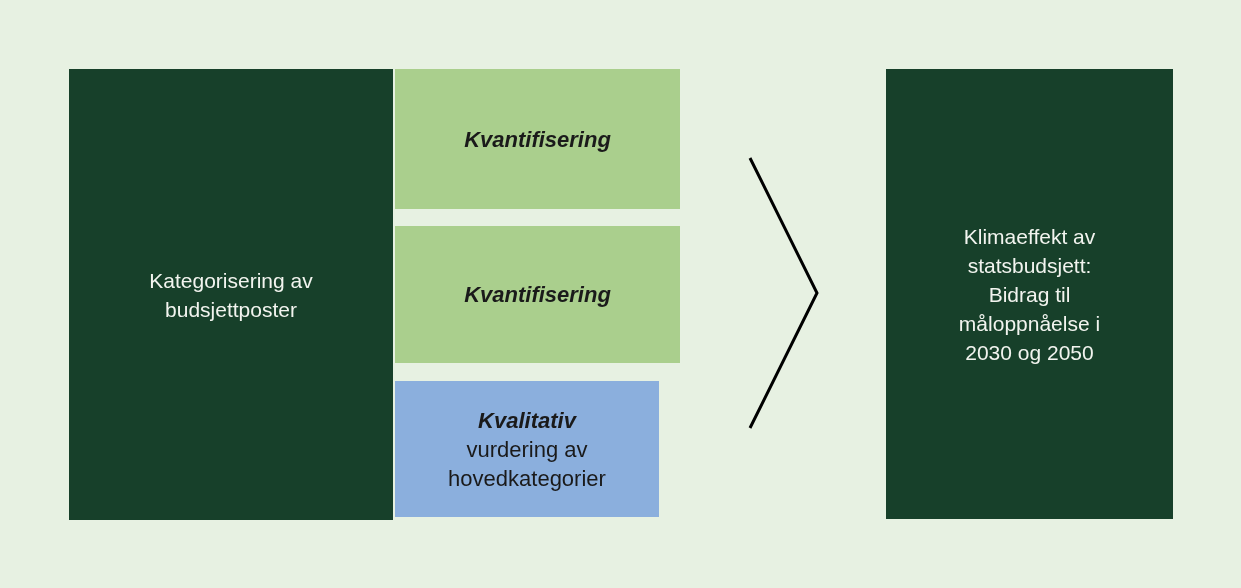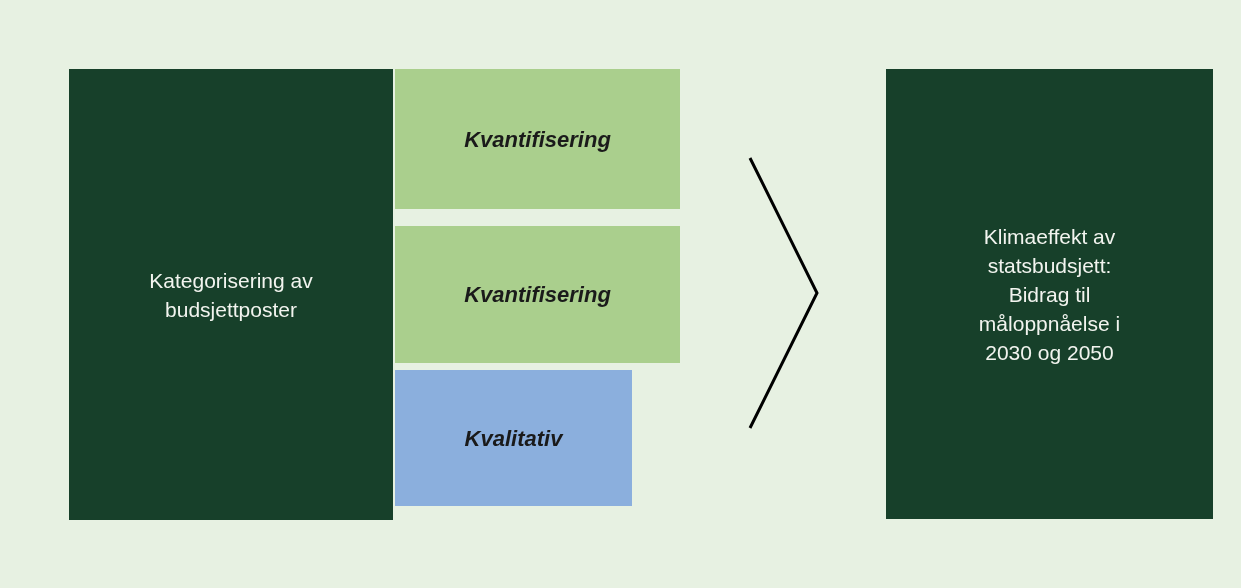--- a/index.html
+++ b/index.html
@@ -39,22 +39,22 @@
   .blue-bg  { background: var(--blue, #8bafdd); }
   .mid-title {
     font-weight: bold;
     font-style: italic;
   }
   .pre { white-space: pre-line; }
 
   .left-box  { left: 69px;  top: 69px; width: 324px; height: 451px; }
   .mid-box-1 { left: 395px; top: 69px;  width: 285px; height: 140px; }
   .mid-box-2 { left: 395px; top: 226px; width: 285px; height: 137px; }
-  .mid-box-3 { left: 395px; top: 370px; width: 237px; height: 136px; }
-  .right-box { left: 886px; top: 69px; width: 327px; height: 450px; }
+  .mid-box-3 { left: 395px; top: 381px; width: 264px; height: 136px; }
+  .right-box { left: 886px; top: 69px; width: 287px; height: 450px; }
 
   .arrow-layer {
     position: absolute;
     left: 0; top: 0;
     width: 1241px;
     height: 588px;
     pointer-events: none;
   }
   .arrow-layer polyline {
     fill: none;
@@ -80,20 +80,22 @@
 
   <div class="box mid green-bg mid-box-2">
     <div>
       <div class="mid-title">Kvantifisering</div>
     </div>
   </div>
 
   <div class="box mid blue-bg mid-box-3">
     <div>
       <div class="mid-title">Kvalitativ</div>
+      <div class="pre">vurdering av
+hovedkategorier</div>
     </div>
   </div>
 
   <svg class="arrow-layer" viewBox="0 0 1241 588" xmlns="http://www.w3.org/2000/svg">
     <polyline points="750,158 817,293 750,428"></polyline>
   </svg>
 
   <div class="box dark right-box">
     <div class="pre">Klimaeffekt av
 statsbudsjett:

